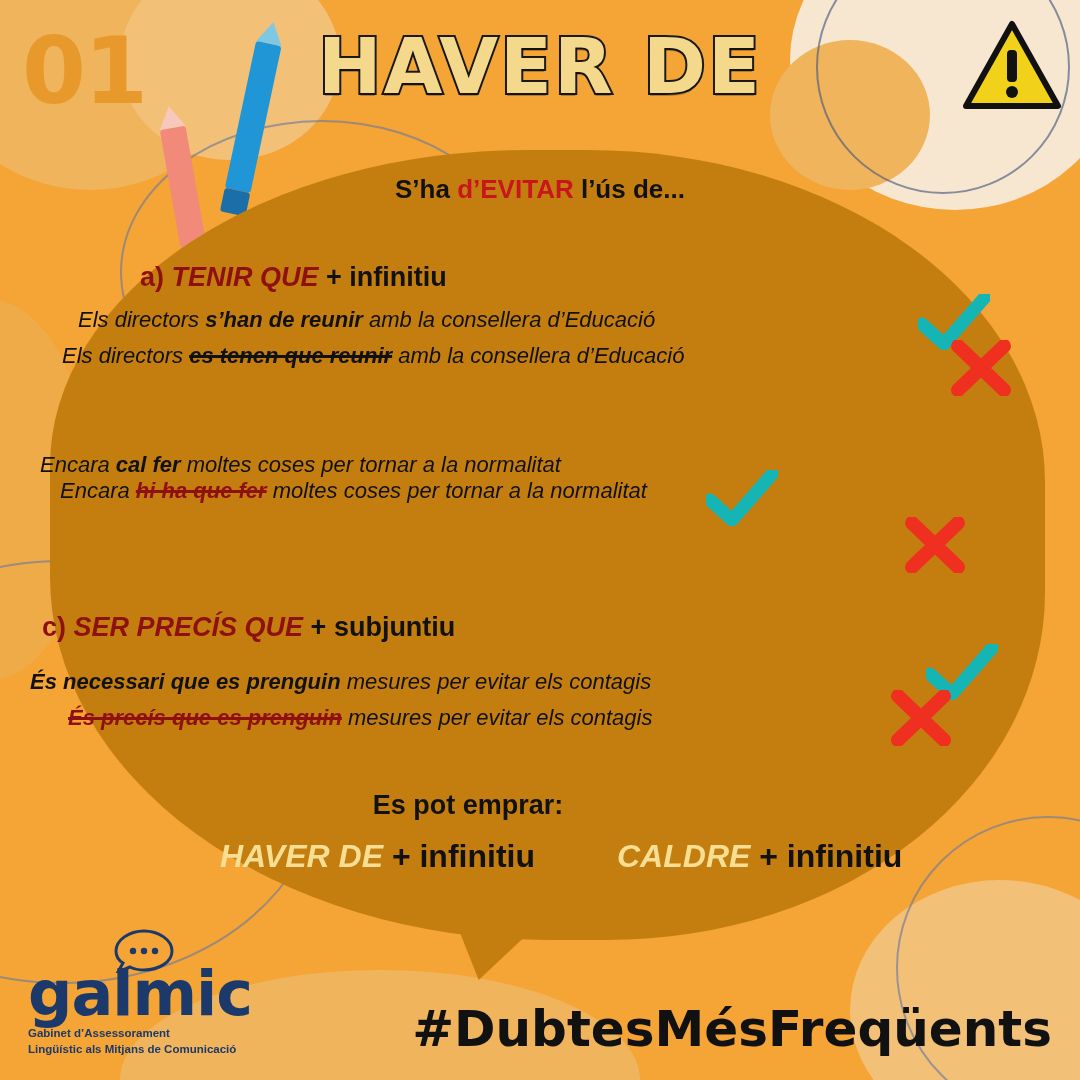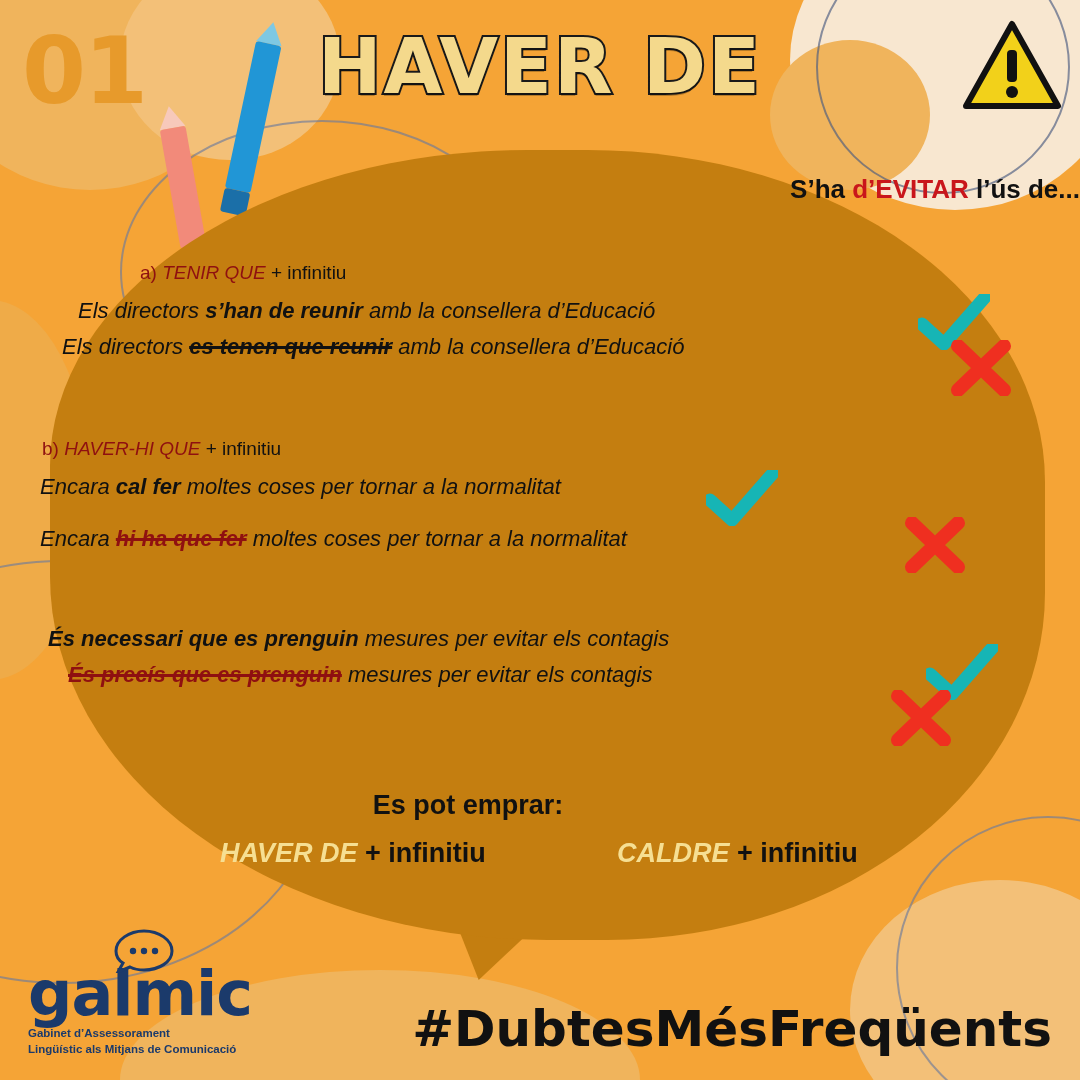--- a/index.html
+++ b/index.html
@@ -64,42 +64,42 @@
   .bubble-tail{
     position:absolute;left:425px;top:860px;width:0;height:0;
     border-left:60px solid transparent;border-right:115px solid transparent;
     border-top:120px solid #c47e10;
     transform:skewX(-6deg);
   }
 
   
   .content{position:absolute;left:0;top:0;width:1080px;height:1080px;}
   .lead{
-    position:absolute;top:174px;width:1080px;text-align:right;
+    position:absolute;top:174px;width:1080px;text-align:center;
     font-size:26px;font-weight:bold;color:#111;
   }
   .lead .red{color:#c9161b;}
 
   .block{position:absolute;width:1080px;}
-  .hdr{font-size:19px;font-weight:normal;font-style:italic;color:#8f1010;}
+  .hdr{font-size:27px;font-weight:bold;font-style:italic;color:#8f1010;}
   .hdr .plain{font-style:normal;color:#111;}
   .hdr .letter{font-style:normal;color:#8f1010;}
   .line{font-size:22px;font-style:italic;color:#111;white-space:nowrap;}
   .line b{font-weight:bold;}
   .strike{text-decoration:line-through;text-decoration-thickness:3px;color:#8f1010;font-weight:bold;}
   .strike-b{text-decoration:line-through;text-decoration-thickness:3px;font-weight:bold;color:#111;}
 
   .tick{position:absolute;font-size:0;}
   .cross{position:absolute;}
 
   .footer-title{
     position:absolute;top:790px;width:936px;text-align:center;
     font-size:27px;font-weight:bold;color:#111;
   }
-  .opt{position:absolute;font-size:27px;font-weight:bold;color:#f6df93;font-style:italic;}
+  .opt{position:absolute;font-size:32px;font-weight:bold;color:#f6df93;font-style:italic;}
   .opt .plain{color:#111;font-style:normal;}
 
   
   .logo{position:absolute;left:28px;bottom:24px;width:230px;}
   .logo-word{font-family:"DejaVu Sans", sans-serif;font-size:62px;font-weight:bold;color:#1b3a6b;letter-spacing:-1px;line-height:1;}
   .logo-word .m{color:#1b3a6b;}
   .logo-sub{font-size:11.5px;color:#1b3a6b;font-weight:bold;line-height:1.25;margin-top:1px;}
   .logo-dot{position:absolute;left:86px;top:-34px;}
 
   .hashtag{
@@ -171,42 +171,42 @@
     </div>
 
     <svg class="tick" style="left:918px;top:294px;width:72px;height:56px;" viewBox="0 0 72 56">
       <path d="M4,30 L26,50 L68,2" stroke="#16b5b5" stroke-width="13" fill="none" stroke-linecap="round" stroke-linejoin="round"></path>
     </svg>
     <svg class="cross" style="left:950px;top:340px;width:62px;height:56px;" viewBox="0 0 62 56">
       <path d="M8,6 L54,50 M54,6 L8,50" stroke="#ef2f20" stroke-width="14" stroke-linecap="round"></path>
     </svg>
 
     <div class="block" style="top:438px;">
-      <div class="hdr" style="padding-left:42px;">
-        <span class="letter">b)</span>
-        <span>HAVER-HI QUE</span>
-        <span class="plain">+ infinitiu</span>
-      </div>
       <div class="line" style="padding-left:40px;margin-top:14px;">
         <span>Encara </span><b>cal fer</b><span> moltes coses per tornar a la normalitat</span>
       </div>
-      <div class="line" style="padding-left:40px;margin-top:26px;">
+      <div class="line" style="padding-left:60px;margin-top:0;">
         <span>Encara </span><span class="strike">hi ha que fer</span><span> moltes coses per tornar a la normalitat</span>
       </div>
     </div>
 
     <svg class="tick" style="left:706px;top:470px;width:72px;height:56px;" viewBox="0 0 72 56">
       <path d="M4,30 L26,50 L68,2" stroke="#16b5b5" stroke-width="13" fill="none" stroke-linecap="round" stroke-linejoin="round"></path>
     </svg>
     <svg class="cross" style="left:904px;top:517px;width:62px;height:56px;" viewBox="0 0 62 56">
       <path d="M8,6 L54,50 M54,6 L8,50" stroke="#ef2f20" stroke-width="14" stroke-linecap="round"></path>
     </svg>
 
     <div class="block" style="top:612px;">
-      <div class="line" style="padding-left:48px;margin-top:14px;">
+      <div class="hdr" style="padding-left:42px;">
+        <span class="letter">c)</span>
+        <span>SER PRECÍS QUE</span>
+        <span class="plain">+ subjuntiu</span>
+      </div>
+      <div class="line" style="padding-left:30px;margin-top:26px;">
         <span></span><b>És necessari que es prenguin</b><span> mesures per evitar els contagis</span>
       </div>
       <div class="line" style="padding-left:68px;margin-top:10px;">
         <span></span><span class="strike">És precís que es prenguin</span><span> mesures per evitar els contagis</span>
       </div>
     </div>
 
     <svg class="tick" style="left:926px;top:644px;width:72px;height:56px;" viewBox="0 0 72 56">
       <path d="M4,30 L26,50 L68,2" stroke="#16b5b5" stroke-width="13" fill="none" stroke-linecap="round" stroke-linejoin="round"></path>
     </svg>

